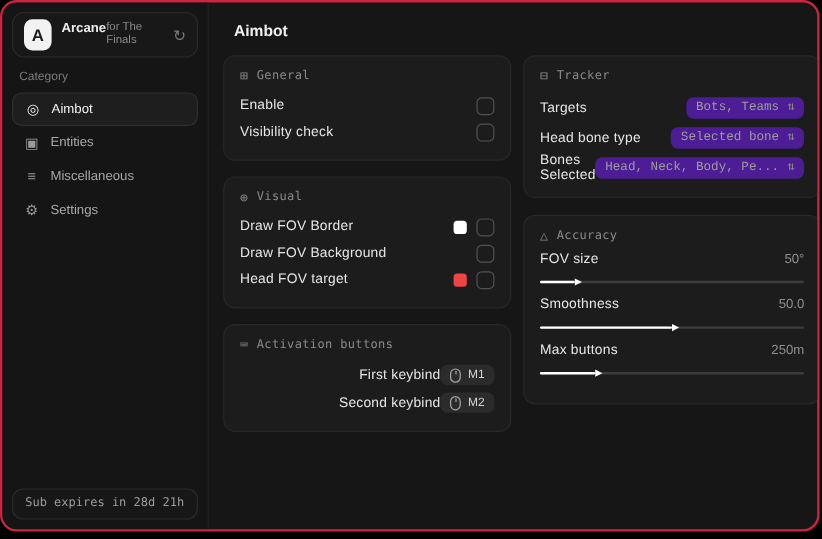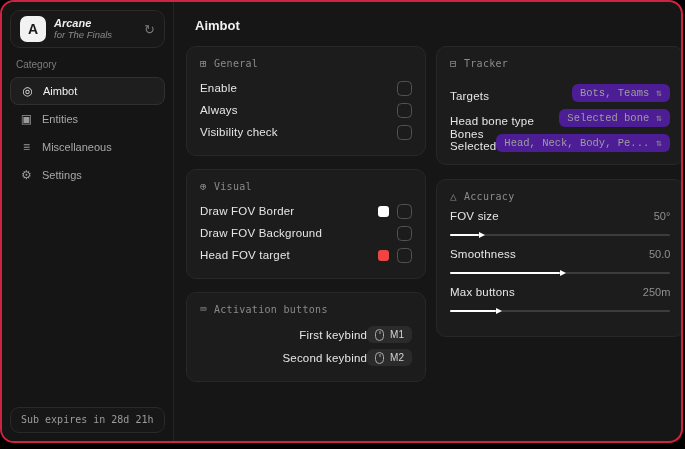--- a/index.html
+++ b/index.html
@@ -12,21 +12,21 @@
   
   .sidebar { width:172px; min-width:172px; border-right:1px solid #242424;
     position:relative; background:#151515; }
   .brand-card { margin:8px; height:38px; border:1px solid #2a2a2a; border-radius:10px;
     display:flex; align-items:center; gap:8px; padding:0 9px; background:#181818; }
   .logo { position:relative; width:26px; height:26px; background:#f2f2f2; border-radius:7px;
     display:flex; align-items:center; justify-content:center;
     font-weight:bold; font-size:14px; color:#1a1a1a; }
   .logo::before { content:""; position:absolute; right:-3px; top:-3px; width:12px; height:12px;
     background:#4a4a4a; border-radius:4px; z-index:-1; }
-  .brand-text { display:flex; flex-direction:column; line-height:1.15;font-style:italic; }
+  .brand-text { display:flex; flex-direction:row; line-height:1.15; }
   .brand-title { font-size:11px; font-weight:bold; color:#ededed; }
   .brand-sub { font-size:9.5px; color:#8b8b8b; }
   .refresh { margin-left:auto; color:#787878; font-size:13px; cursor:pointer; }
   .cat-label { margin:11px 14px 7px 14px; font-size:10px; color:#7c7c7c; }
   .nav { display:flex; flex-direction:column; }
   .nav-item { height:28px; display:flex; align-items:center; gap:9px;
     padding:0 10px; margin:0 8px; color:#a8a8a8; font-size:11px; cursor:pointer; }
   .nav-item .nicon { font-size:12px; width:13px; text-align:center; color:#9a9a9a; }
   .nav-item.active { background:#1e1e1e; border:1px solid #303030; border-radius:8px;
     color:#f2f2f2; }
@@ -49,21 +49,21 @@
     font-family:"DejaVu Sans Mono", monospace; font-size:10px; color:#8a8a8a;
     margin-bottom:7px; letter-spacing:0.3px; }
   .panel-head .picon { font-size:11px; }
   .row { display:flex; align-items:center; justify-content:space-between; height:22px; }
   .row-lbl { font-size:11.5px; font-weight:500; color:#e6e6e6; letter-spacing:0.2px; }
   .checkbox { width:15px; height:15px; border:1.5px solid #525252; border-radius:4.5px;
     background:transparent; cursor:pointer; }
   .right-ctrls { display:flex; align-items:center; gap:8px; }
   .swatch { width:11px; height:11px; border-radius:3px; cursor:pointer; }
 
-  .tracker-row { height:25px;align-items:flex-end; }
+  .tracker-row { height:25px; }
   .dropdown { display:flex; align-items:center; gap:7px; background:#4c1d95;
     border-radius:6px; padding:3px 8px; font-size:10.5px; color:#9d9d9d;
     cursor:pointer; white-space:nowrap;font-family:Liberation Mono, monospace; }
   .unfold { font-size:10px; color:#8a8a8a; }
 
   .key-row { height:23px;justify-content:flex-end; }
   .keybadge { display:flex; align-items:center; gap:6px; background:#2b2b2b;
     border-radius:6px; padding:2.5px 8px; font-size:10px; color:#d2d2d2; cursor:pointer; }
   .mouse-ic { width:9px; height:12px; border:1.2px solid #a8a8a8; border-radius:4.5px;
     position:relative; }
@@ -130,24 +130,20 @@
         <div class="panel">
           <div class="panel-head">
             <span class="picon">⊞</span>
             <span>General</span>
           </div>
           <div class="row">
             <span class="row-lbl">Enable</span>
             <span class="checkbox"></span>
           </div>
           <div class="row">
-            <span class="row-lbl">Always</span>
-            <span class="checkbox"></span>
-          </div>
-          <div class="row">
             <span class="row-lbl">Visibility check</span>
             <span class="checkbox"></span>
           </div>
         </div>
 
         <div class="panel">
           <div class="panel-head">
             <span class="picon">⊕</span>
             <span>Visual</span>
           </div>

